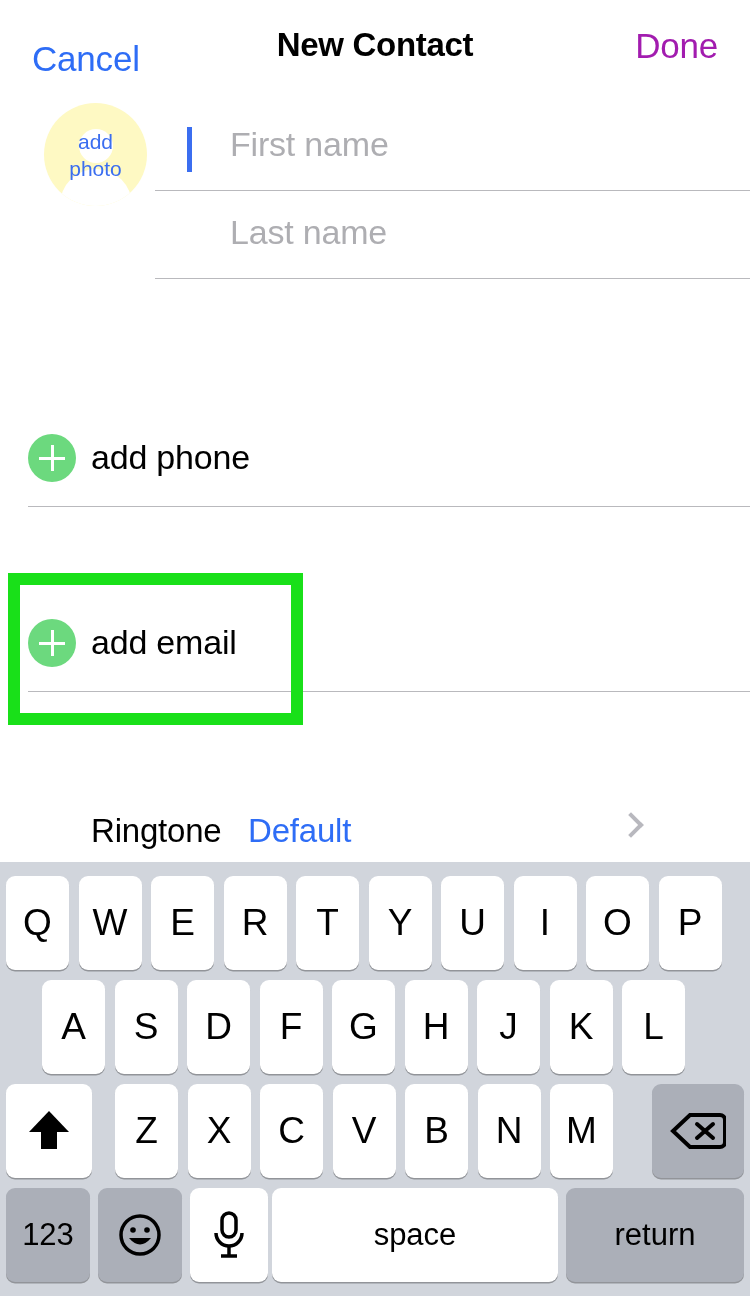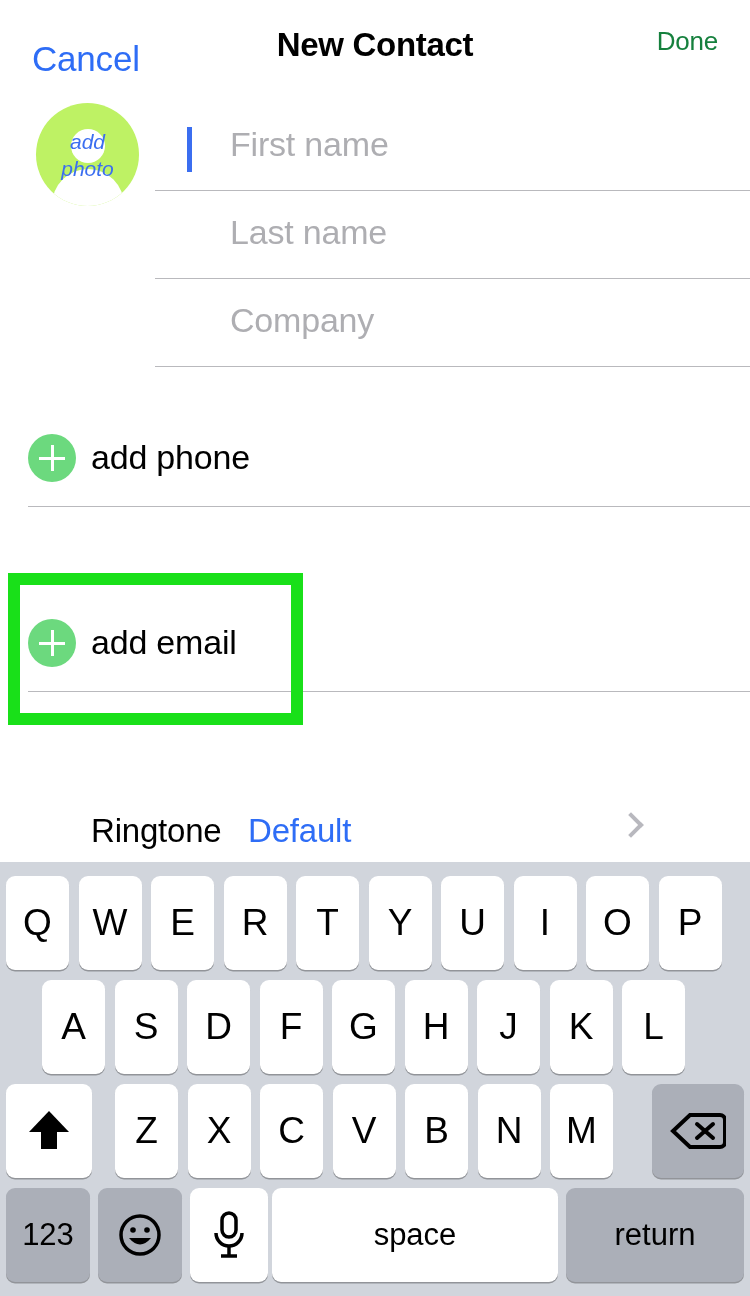--- a/index.html
+++ b/index.html
@@ -18,28 +18,28 @@
     position: absolute; left: 32px; top: 26px;
     font-size: 35px; color: #2e6df6; letter-spacing: -0.2px; margin-top: 13px;
   }
   .nav-title {
     position: absolute; left: 0; top: 26px; width: 750px;
     text-align: center; font-size: 33px; font-weight: bold; color: #000000;
     letter-spacing: -0.3px;
   }
   .nav-done {
     position: absolute; right: 32px; top: 26px;
-    font-size: 26px; color: #15803d; letter-spacing: -0.2px;
+    font-size: 35px; color: #a21caf; letter-spacing: -0.2px;
   }
 
   
   .avatar {
-    position: absolute; left: 36px; top: 103px;
+    position: absolute; left: 44px; top: 103px;
     width: 103px; height: 103px; border-radius: 50%;
-    background: #bef264; overflow: hidden; font-style: italic;
+    background: #fef9c3; overflow: hidden;
   }
   .avatar .silhouette-head {
     position: absolute; left: 50%; top: 26px; transform: translateX(-50%);
     width: 34px; height: 34px; border-radius: 50%; background: #ffffff;
   }
   .avatar .silhouette-body {
     position: absolute; left: 50%; top: 66px; transform: translateX(-50%);
     width: 72px; height: 58px; border-radius: 36px 36px 0 0; background: #ffffff;
   }
   .avatar .avatar-label {
@@ -160,24 +160,20 @@
     <div class="field-text">First name</div>
     <div class="field-rule"></div>
   </div>
   <div class="caret"></div>
 
   <div class="field" style="top:191px">
     <div class="field-text">Last name</div>
     <div class="field-rule"></div>
   </div>
 
-  <div class="field" style="top:279px">
-    <div class="field-text">Company</div>
-    <div class="field-rule"></div>
-  </div>
 
   <div class="add-row" style="top:418px">
     <div class="plus-circle"></div>
     <div class="add-label">add phone</div>
   </div>
   <div class="rule" style="left:28px; top:506px; width:722px;"></div>
 
   <div class="add-row" style="top:603px">
     <div class="plus-circle"></div>
     <div class="add-label">add email</div>

